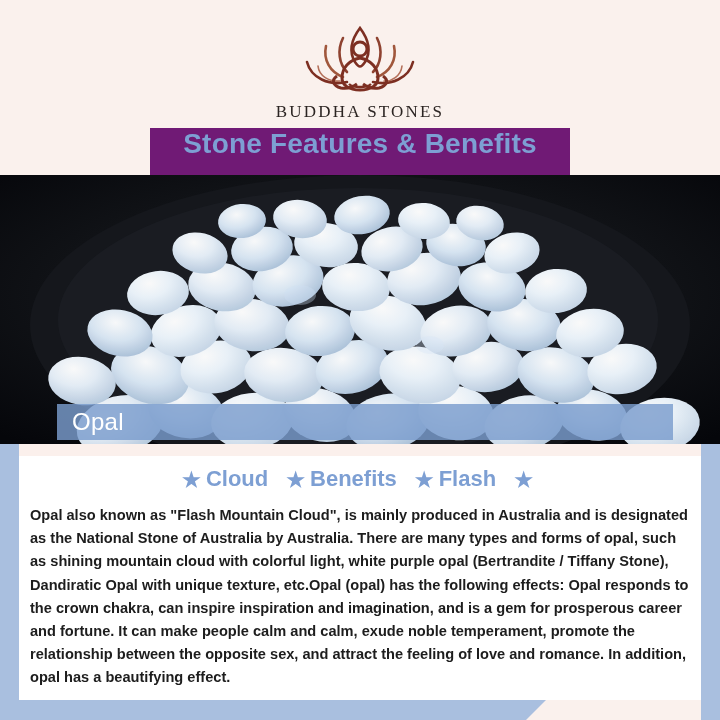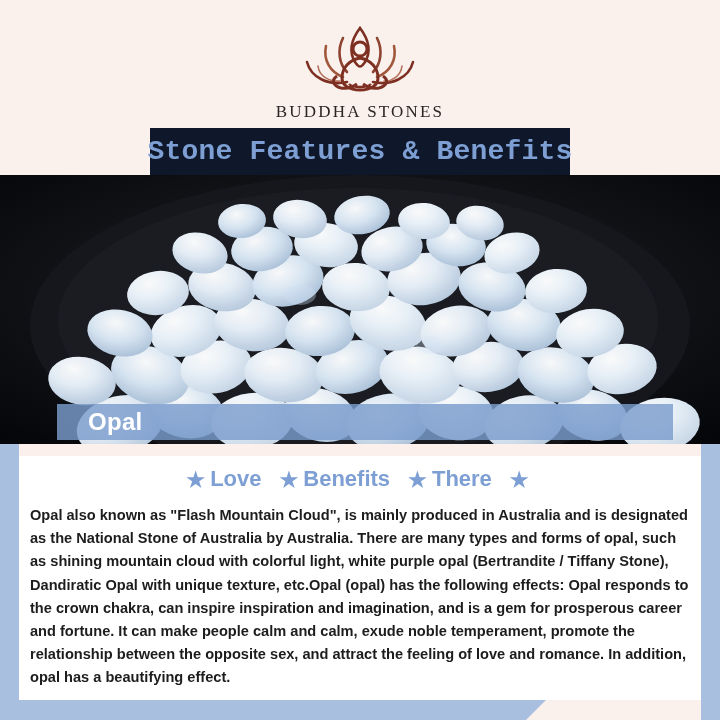--- a/index.html
+++ b/index.html
@@ -43,45 +43,44 @@
   .logo-mark{width:150px;height:78px;display:block;}
   .logo-word{
     margin-top:2px;
     font-family:"Liberation Serif", serif;
     font-size:17px;letter-spacing:2.2px;color:#2b2422;font-weight:400;
   }
 
   
   .title-card{
     position:absolute;left:150px;top:128px;width:420px;height:47px;
-    background:#0f172a;
-    display:flex;align-items:center;justify-content:center;
+    background:#701a75;
+    display:flex;justify-content:center;
     z-index:5;
-    font-family:Liberation Mono, monospace;
   }
   .title-text{
     font-size:28px;font-weight:bold;color:#7d9fd3;
     letter-spacing:.2px;white-space:nowrap;
   }
 
   
   .photo{
     position:absolute;top:175px;left:0;width:720px;height:269px;
     overflow:hidden;background:#0a0a0c;
   }
   .photo svg{display:block;width:720px;height:269px;}
 
   .stone-label{
     position:absolute;left:57px;top:404px;width:616px;height:36px;
     background:rgba(122,156,205,.82);
     display:flex;align-items:center;
     z-index:4;
   }
   .stone-label span{
-    margin-left:31px;color:#ffffff;font-size:24px;font-weight:bold;letter-spacing:.3px;
+    margin-left:15px;color:#ffffff;font-size:24px;font-weight:normal;letter-spacing:.3px;
   }
 
   
   .content{
     position:absolute;left:19px;top:444px;width:682px;height:256px;
     background:#ffffff;
   }
   .content-top-strip{
     position:absolute;left:0;top:0;width:682px;height:12px;
     background:#fbf0ec;
@@ -228,29 +227,29 @@
   <div class="stone-label">
     <span>Opal</span>
   </div>
 
   <div class="content">
     <div class="content-top-strip"></div>
 
     <div class="benefits">
       <div class="benefit">
         <span class="star">★</span>
-        <span>Love</span>
+        <span>Cloud</span>
       </div>
       <div class="benefit">
         <span class="star">★</span>
         <span>Benefits</span>
       </div>
       <div class="benefit">
         <span class="star">★</span>
-        <span>There</span>
+        <span>Flash</span>
       </div>
       <div class="benefit">
         <span class="star">★</span>
       </div>
     </div>
 
     <div class="body-text">Opal also known as "Flash Mountain Cloud", is mainly produced in Australia and is designated as the National Stone of Australia by Australia. There are many types and forms of opal, such as shining mountain cloud with colorful light, white purple opal (Bertrandite / Tiffany Stone), Dandiratic Opal with unique texture, etc.Opal (opal) has the following effects: Opal responds to the crown chakra, can inspire inspiration and imagination, and is a gem for prosperous career and fortune. It can make people calm and calm, exude noble temperament, promote the relationship between the opposite sex, and attract the feeling of love and romance. In addition, opal has a beautifying effect.</div>
   </div>
 
 </div>

